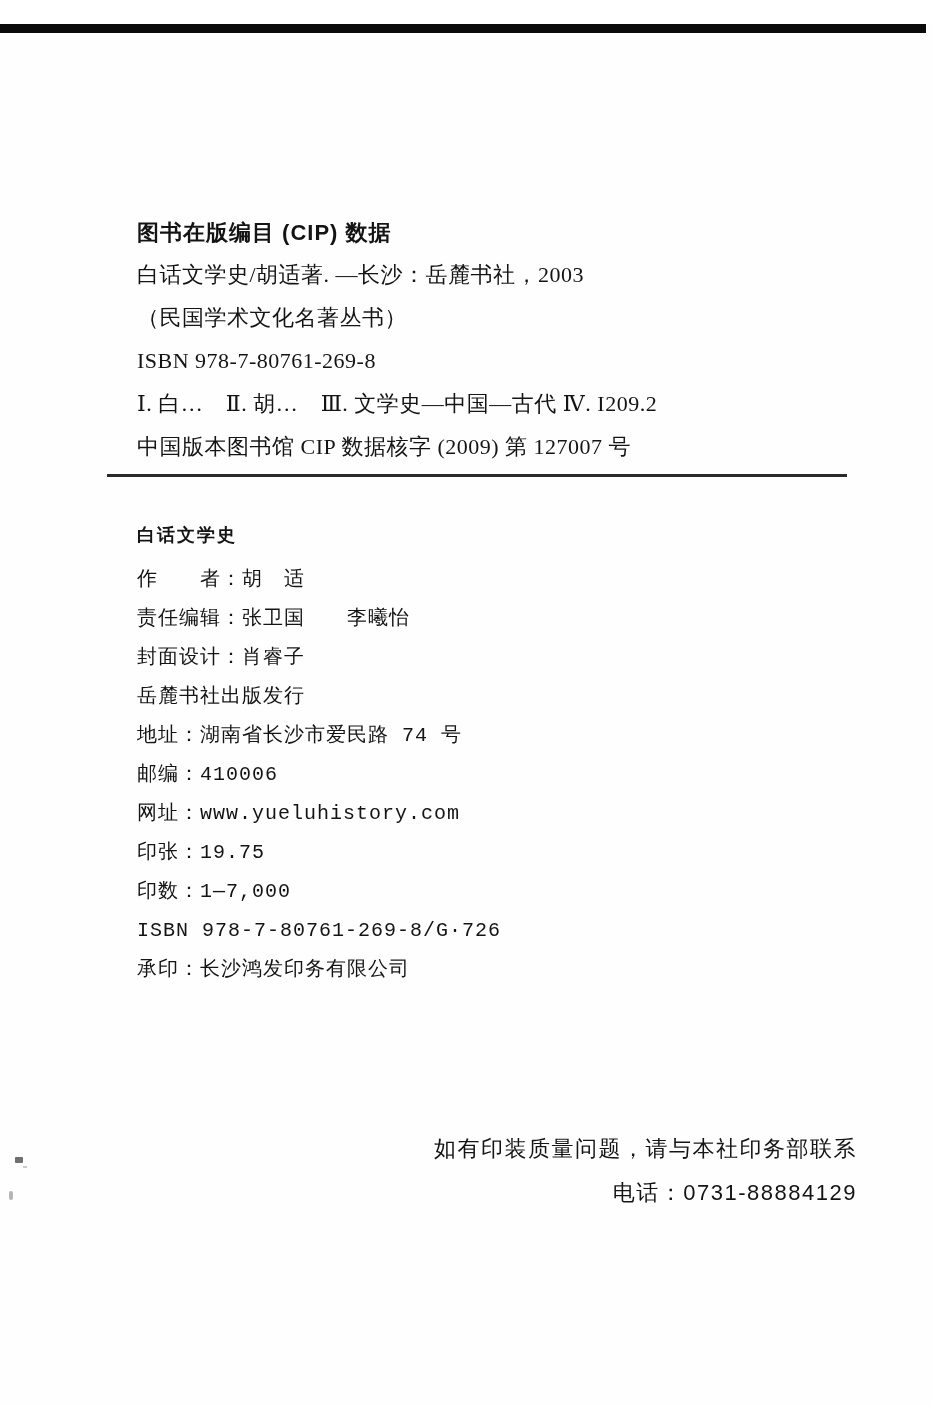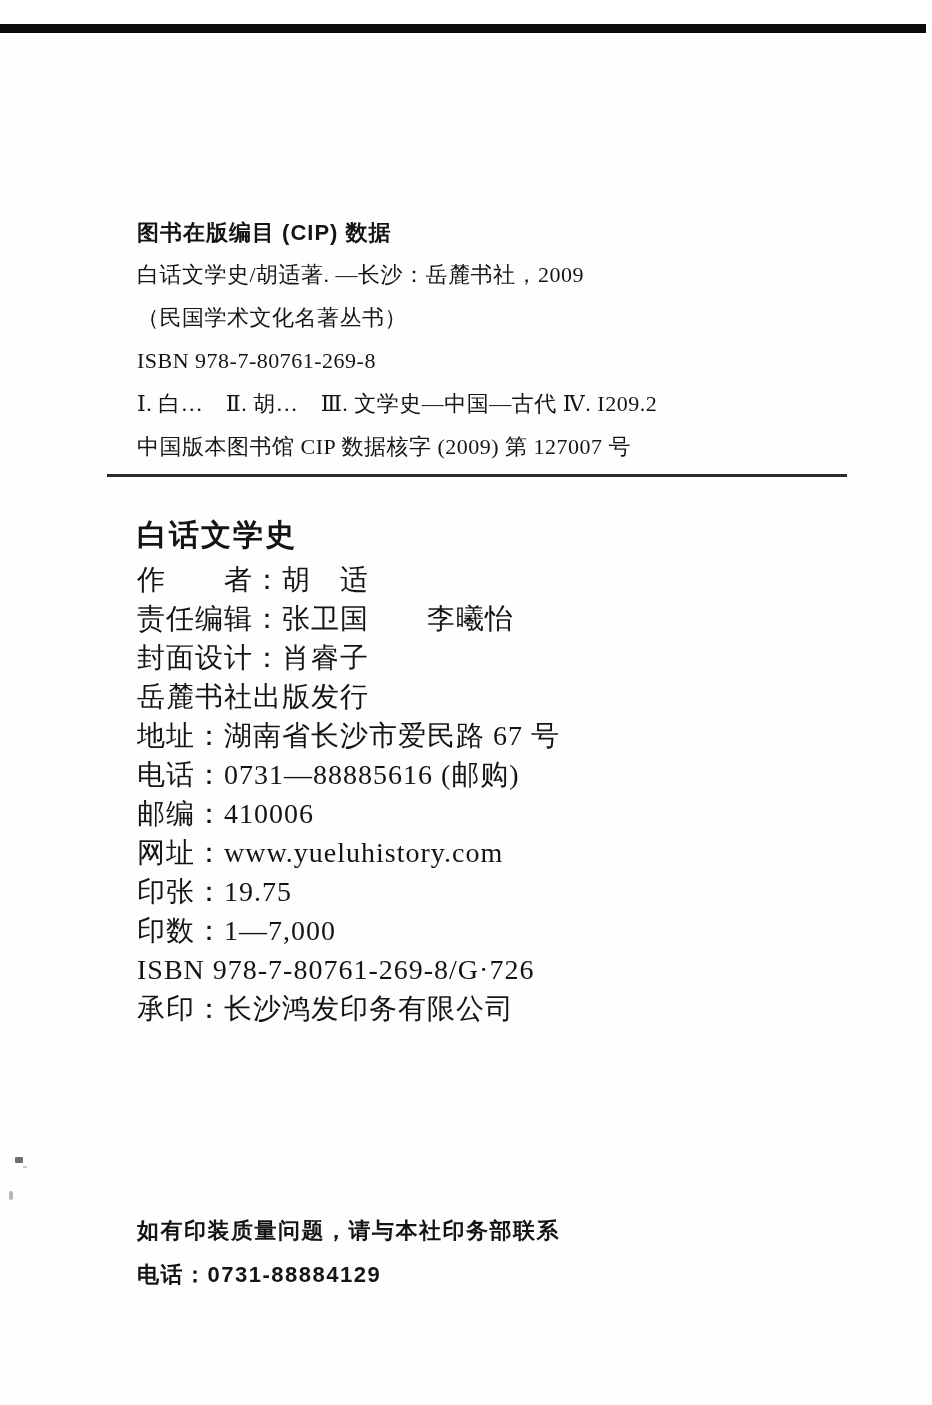--- a/index.html
+++ b/index.html
@@ -85,73 +85,73 @@
   .colophon {
     position: absolute;
     left: 137px;
     top: 497px;
     width: 720px;
   }
   .book-title {
     margin: 0 0 19px 0;
     font-family: Liberation Sans, sans-serif;
     font-weight: bold;
-    font-size: 30px;
+    font-size: 18px;
     line-height: 28px;
     letter-spacing: 2px;
   }
   .col-line {
     margin: 0 0 16px 0;
-    font-family: Liberation Serif, serif;
-    font-size: 28px;
+    font-family: Liberation Mono, monospace;
+    font-size: 20px;
     line-height: 23px;
     letter-spacing: 1px;
   }
 
   .notice {
     position: absolute;
     left: 137px;
-    top: 1194px;
+    top: 1112px;
     width: 720px;
     font-family: "Liberation Sans", "DejaVu Sans", sans-serif;
-    font-weight: bold;
+    font-weight: normal;
+    text-align: right;
   }
   .notice-line {
     margin: 0 0 19px 0;
     font-size: 22px;
     line-height: 25px;
     letter-spacing: 1.5px;
   }
 </style>
 </head>
 <body>
 
 <div class="page">
 
   <div class="scan-bar-top"></div>
 
   <section class="cip">
     <h2 class="cip-header">图书在版编目 (CIP) 数据</h2>
-    <p class="cip-line">白话文学史/胡适著. —长沙：岳麓书社，2009</p>
+    <p class="cip-line">白话文学史/胡适著. —长沙：岳麓书社，2003</p>
     <p class="cip-line">（民国学术文化名著丛书）</p>
     <p class="cip-line">ISBN 978-7-80761-269-8</p>
     <p class="cip-line">Ⅰ. 白…　Ⅱ. 胡…　Ⅲ. 文学史—中国—古代 Ⅳ. I209.2</p>
     <p class="cip-line">中国版本图书馆 CIP 数据核字 (2009) 第 127007 号</p>
   </section>
 
   <hr class="divider">
 
   <section class="colophon">
     <h1 class="book-title">白话文学史</h1>
     <p class="col-line">作　　者：胡　适</p>
     <p class="col-line">责任编辑：张卫国　　李曦怡</p>
     <p class="col-line">封面设计：肖睿子</p>
     <p class="col-line">岳麓书社出版发行</p>
-    <p class="col-line">地址：湖南省长沙市爱民路 67 号</p>
-    <p class="col-line">电话：0731—88885616 (邮购)</p>
+    <p class="col-line">地址：湖南省长沙市爱民路 74 号</p>
     <p class="col-line">邮编：410006</p>
     <p class="col-line">网址：www.yueluhistory.com</p>
     <p class="col-line">印张：19.75</p>
     <p class="col-line">印数：1—7,000</p>
     <p class="col-line">ISBN 978-7-80761-269-8/G·726</p>
     <p class="col-line">承印：长沙鸿发印务有限公司</p>
   </section>
 
   <section class="notice">
     <p class="notice-line">如有印装质量问题，请与本社印务部联系</p>

